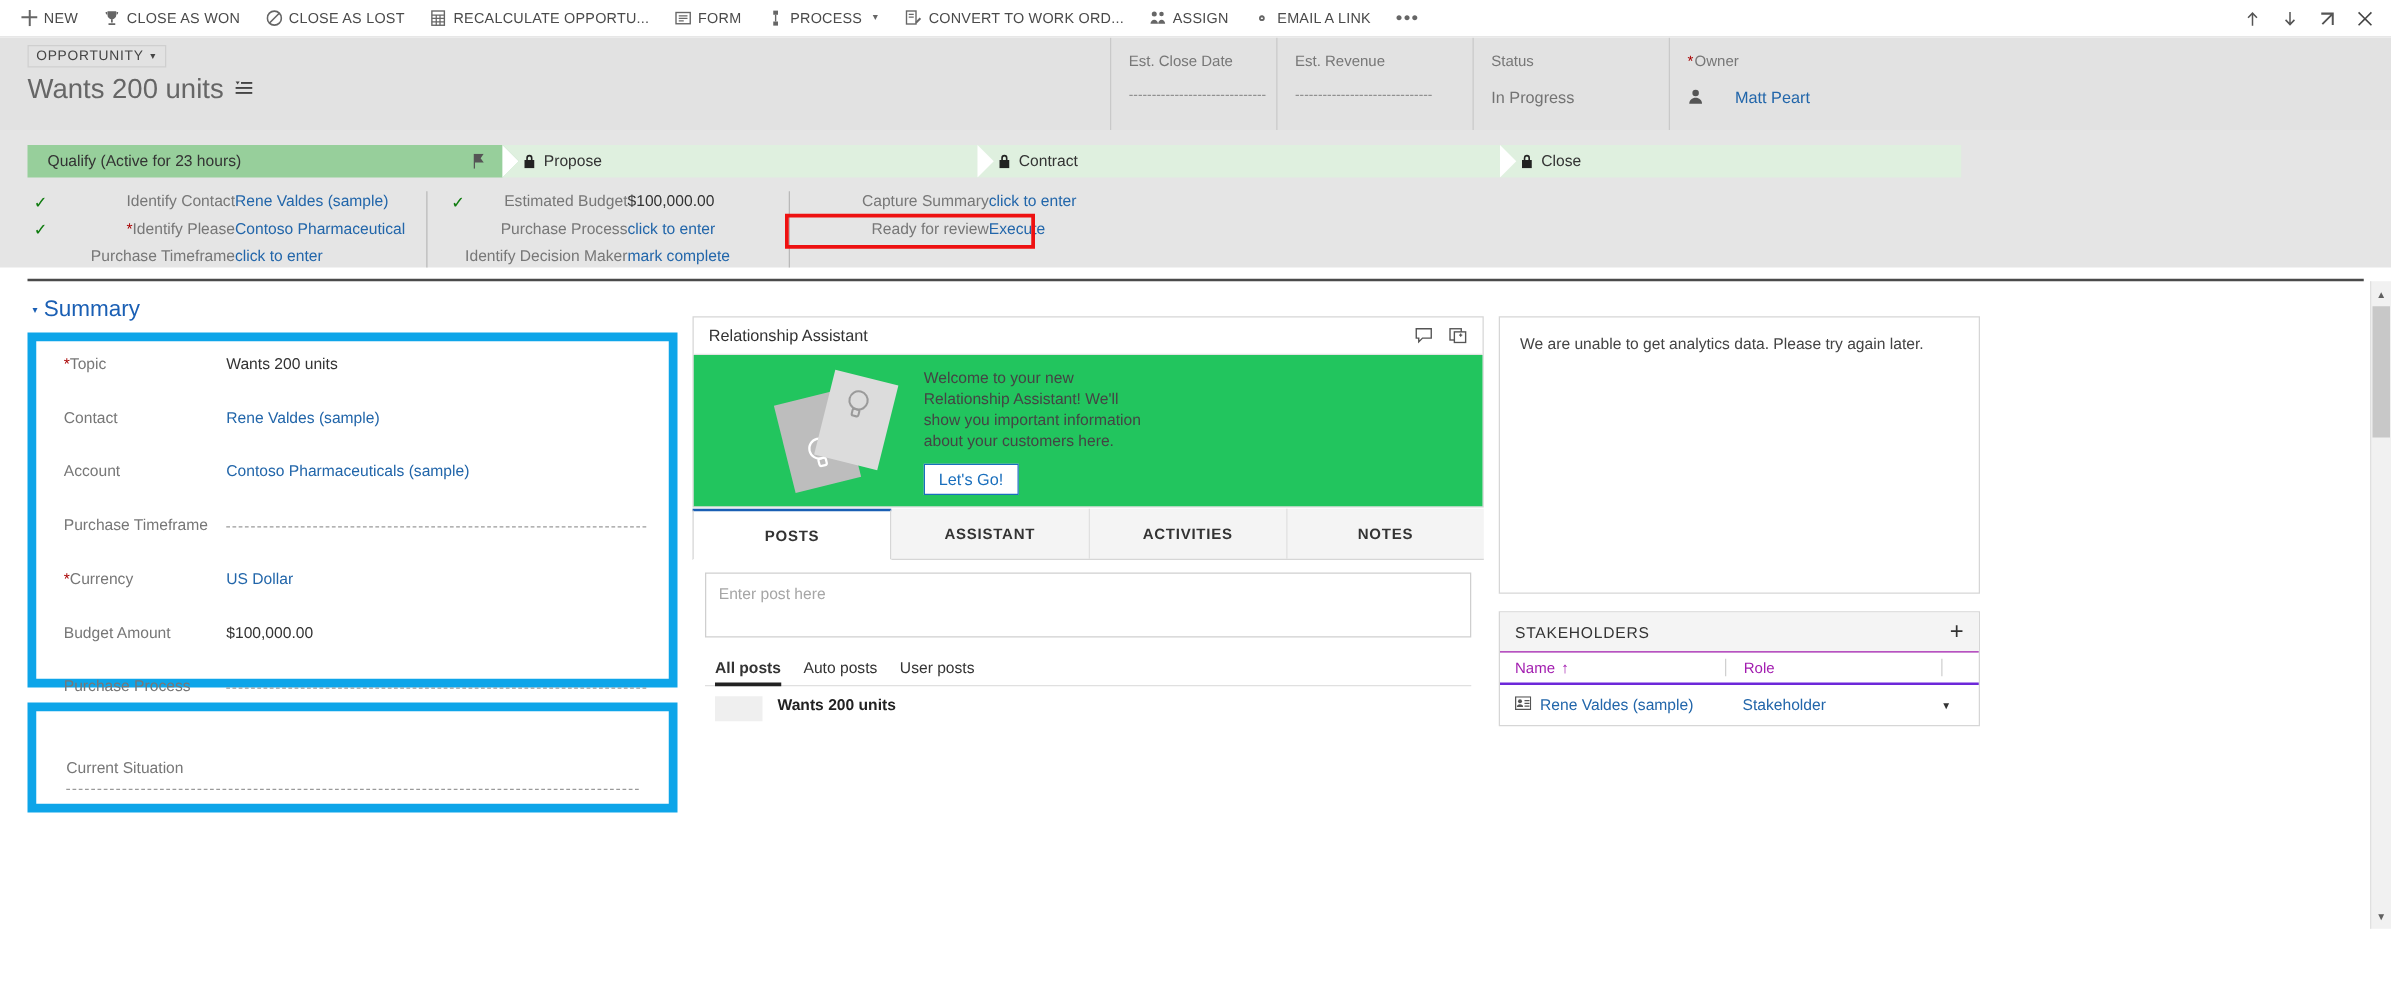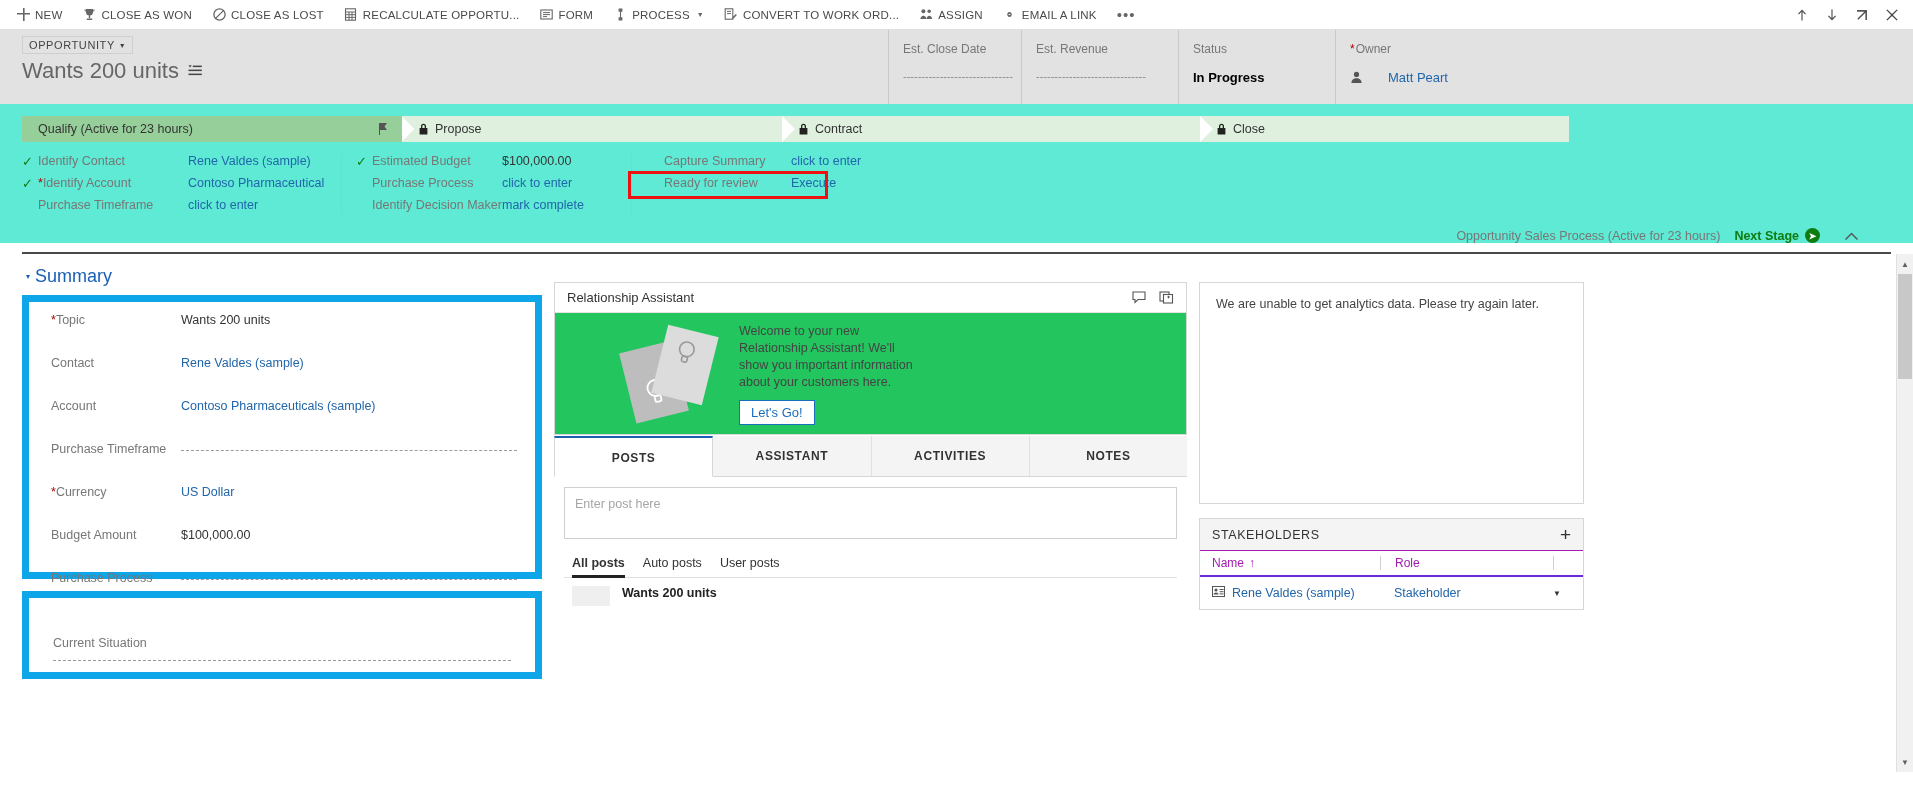--- a/index.html
+++ b/index.html
@@ -80,29 +80,30 @@
     border-left: 1px solid #c9c9c9;
     padding: 12px 0 0 14px;
     display: flex; flex-direction: column;
   }
   .hdr-field-label { font-size: 12px; color: #777; margin-bottom: 14px; white-space: nowrap;}
   .hdr-field-label .req { color: #a80000; margin-right:1px;}
   .hdr-dashes {
     color: #888; font-size: 11px; letter-spacing: 0px;
     overflow: hidden; white-space: nowrap; width: 160px;
   }
-  .hdr-value { font-size: 13px; color: #000000; font-weight: bold; }
+  .hdr-value { font-size: 13px; color: #737373; font-weight: normal; }
   .hdr-value.link { color: #2266aa; font-weight: normal; }
   .owner-row { display: flex; align-items: center; gap: 25px; }
   .owner-icon { color: #555; display:inline-flex; }
 
   
   .bpf-wrap {
-    background: #5eead4;
+    background: #e5e5e5;
     padding: 12px 22px 0 22px;
+    text-align: right;
   }
   .stages { display: flex; height: 26px; }
   .stage {
     position: relative;
     display: flex; align-items: center;
     padding-left: 16px;
     font-size: 12.5px;
     color: #333;
     cursor: pointer;
   }
@@ -511,21 +512,21 @@
   <div class="steps-row">
 
     <div class="step-group bordered" style="width:320px">
       <div class="step">
         <span class="step-check">✓</span>
         <span class="step-label">Identify Contact</span>
         <span class="step-val">Rene Valdes (sample)</span>
       </div>
       <div class="step">
         <span class="step-check">✓</span>
-        <span class="step-label"><span class="req">*</span><span>Identify Account</span></span>
+        <span class="step-label"><span class="req">*</span><span>Identify Please</span></span>
         <span class="step-val">Contoso Pharmaceutical</span>
       </div>
       <div class="step">
         <span class="step-check"></span>
         <span class="step-label">Purchase Timeframe</span>
         <span class="step-val">click to enter</span>
       </div>
     </div>
 
     <div class="step-group bordered" style="width:290px; padding-left:14px;">
@@ -555,32 +556,20 @@
       <div class="step">
         <span class="step-check"></span>
         <span class="step-label" style="width:127px">Ready for review</span>
         <span class="step-val">Execute</span>
       </div>
     </div>
 
     <div class="bpf-redbox" style="left:606px; top:18px; width:200px; height:28px;"></div>
   </div>
 
-  <div class="bpf-footer">
-    <span class="bpf-proc-name">Opportunity Sales Process (Active for 23 hours)</span>
-    <span class="next-stage">
-      <span>Next Stage</span>
-      <span class="ns-circle">➤</span>
-    </span>
-    <span class="chev-up">
-      <svg width="15" height="10" viewBox="0 0 15 10">
-          <path d="M7.5 1.6L14 8.1l-1 1-5.5-5.5L2 9.1l-1-1z" fill="#555"></path>
-        </svg>
-    </span>
-  </div>
 </div>
 
 <div class="hr-thick"></div>
 
 <div class="body-area">
 
   <div class="col-left">
     <div class="section-title">
       <span class="tri">▾</span>
       <span>Summary</span>

